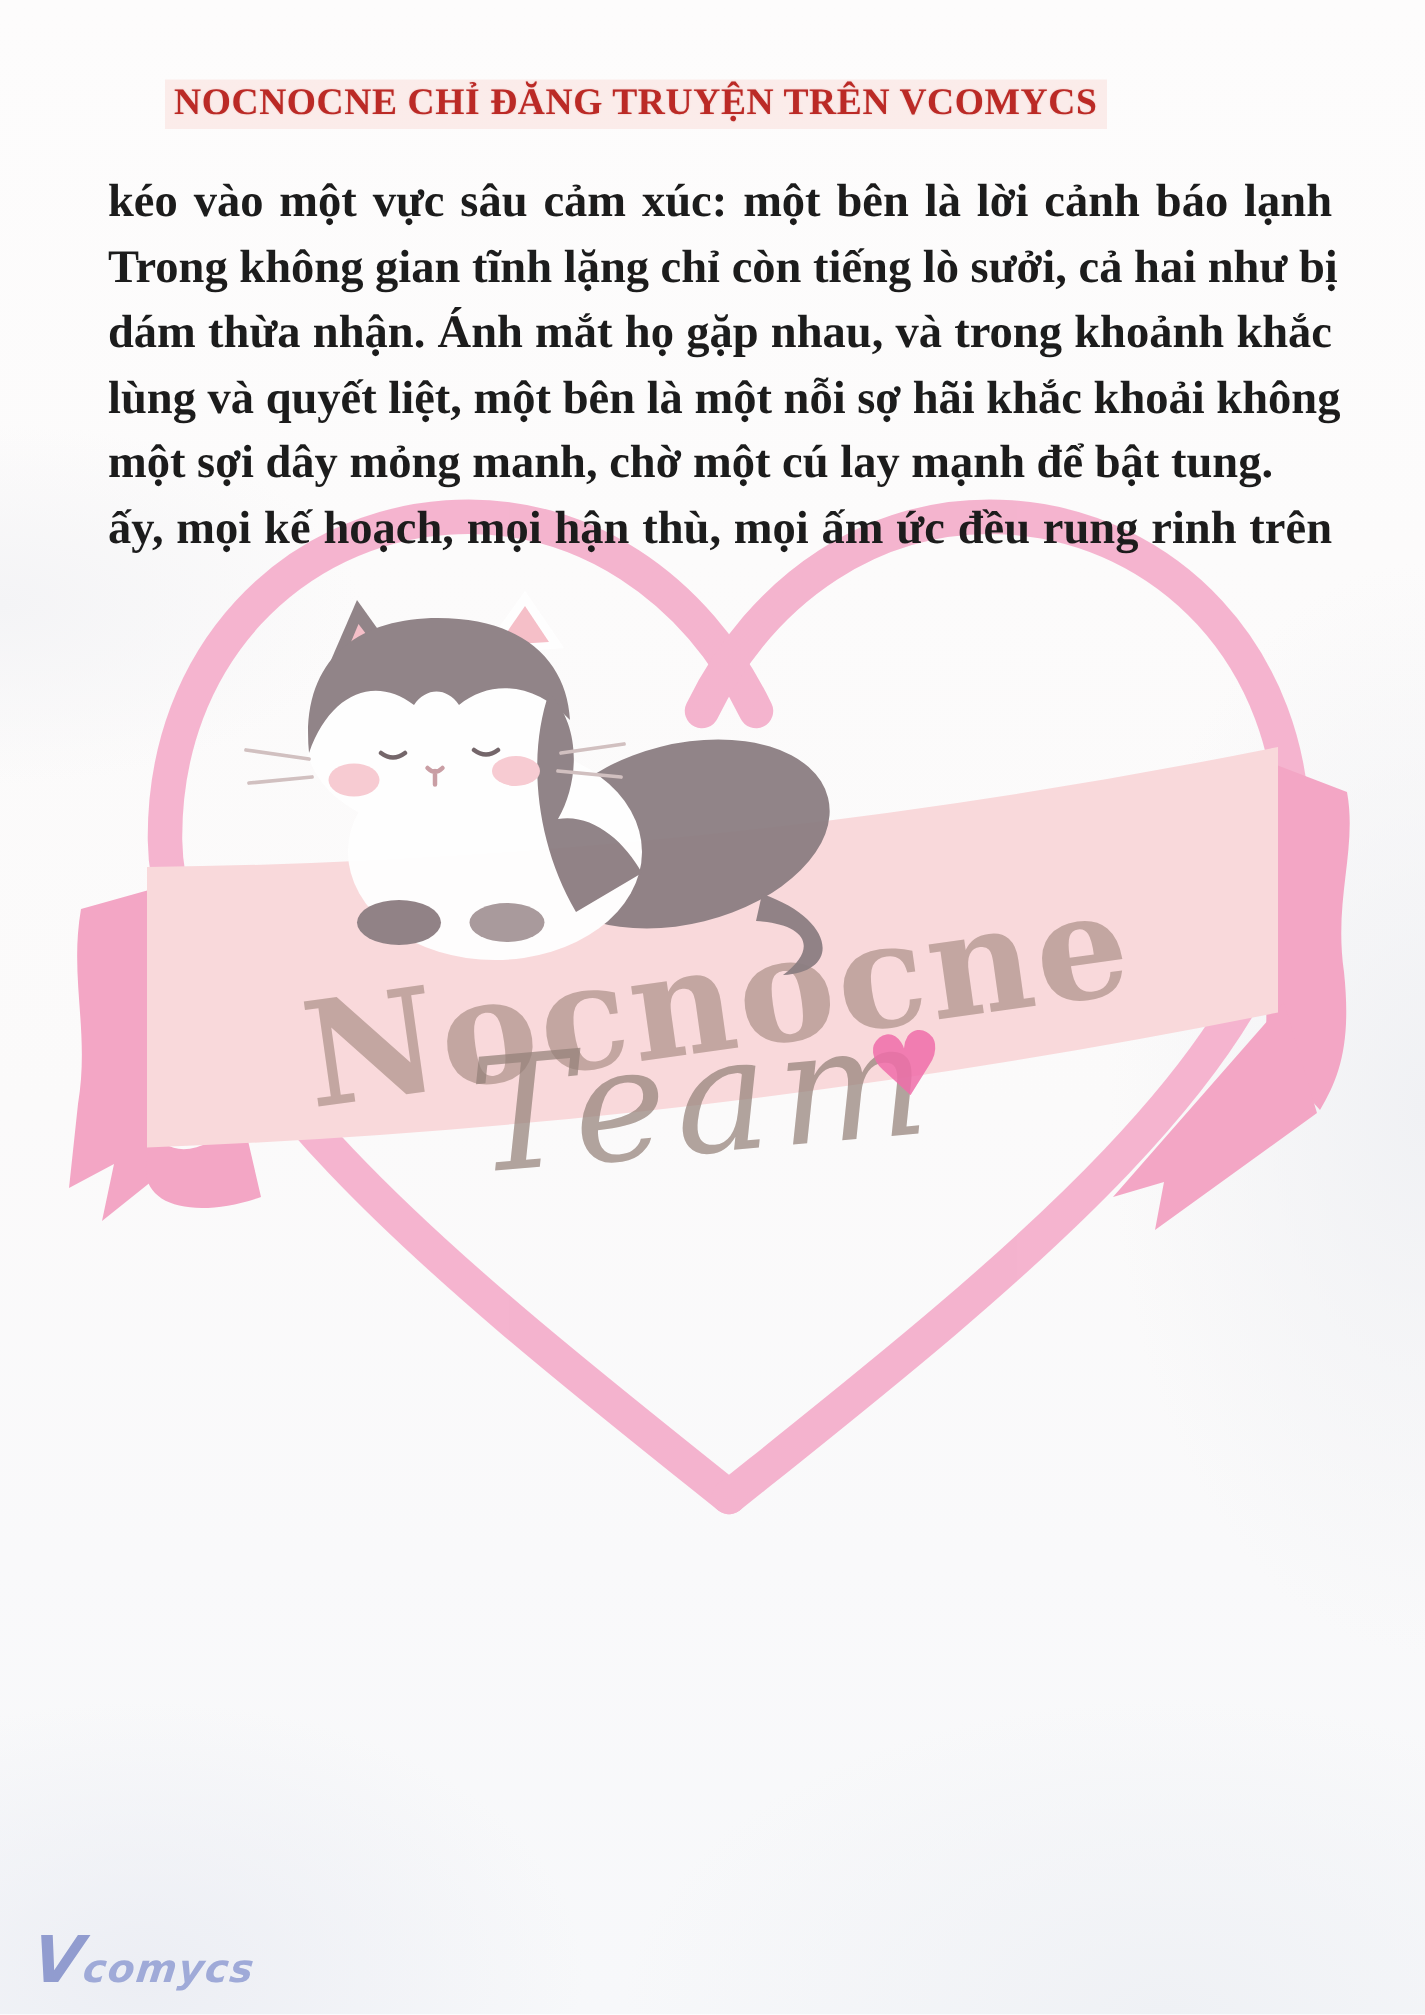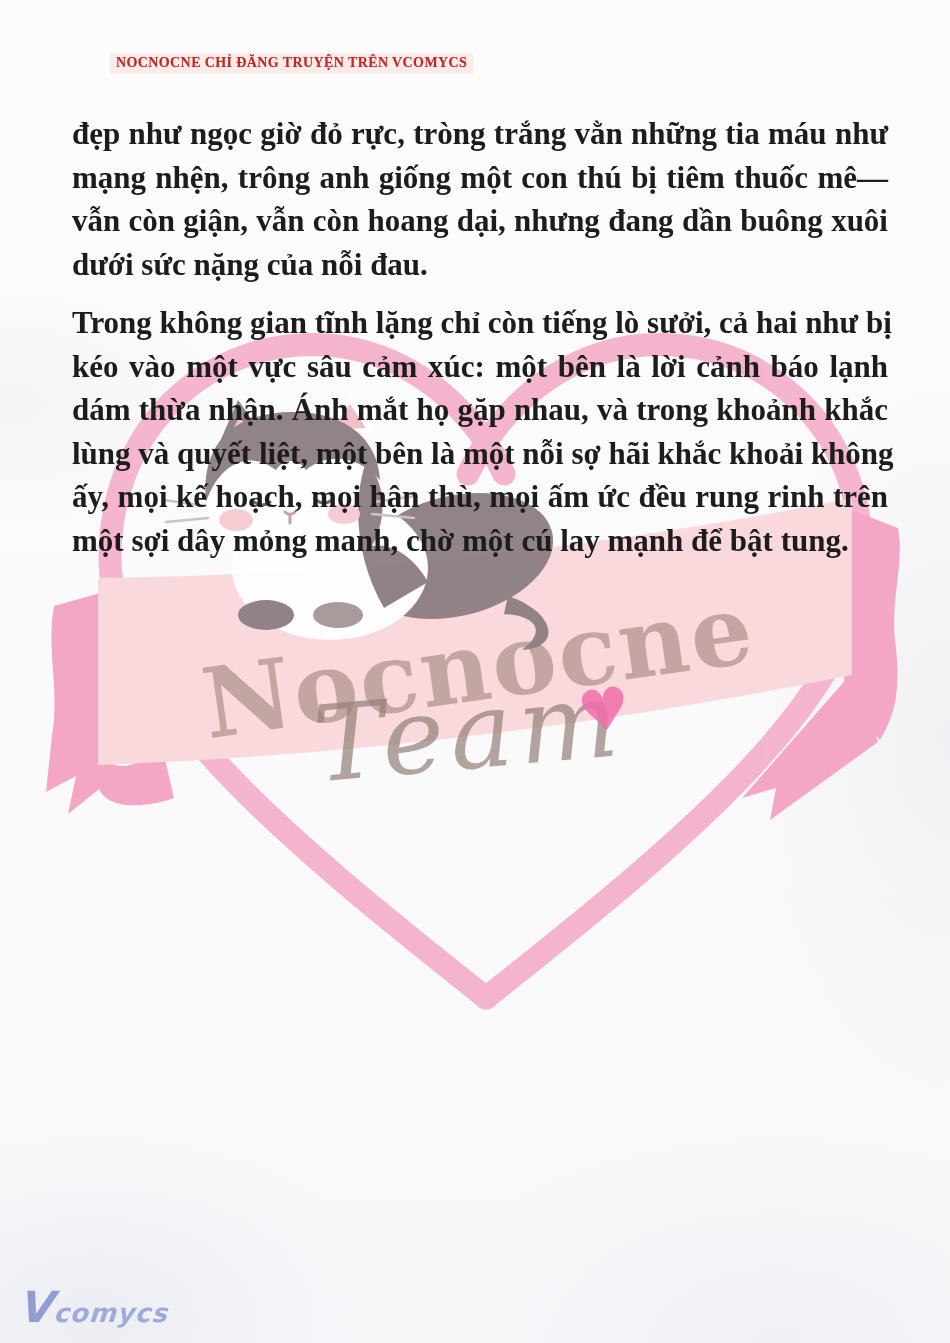--- a/index.html
+++ b/index.html
@@ -9,21 +9,21 @@
     background:
       radial-gradient(ellipse 420px 260px at 10% 98%, #eceef4 0%, rgba(236,238,244,0) 70%),
       radial-gradient(ellipse 300px 520px at 100% 55%, #f0f1f4 0%, rgba(240,241,244,0) 70%),
       radial-gradient(ellipse 520px 300px at 82% 100%, #eff1f5 0%, rgba(239,241,245,0) 70%),
       radial-gradient(ellipse 400px 200px at 0% 30%, #f4f4f6 0%, rgba(244,244,246,0) 60%),
       linear-gradient(180deg, #fdfcfc 0%, #fbfafa 55%, #f7f8fa 100%);
   }
   .wm{position:absolute; left:0; top:0; z-index:1;}
   .notice{
     position:absolute; z-index:3; left:110px; top:53px;
-    font-size:14px; font-weight:700; letter-spacing:.4px; color:#bb2a26;
+    font-size:25px; font-weight:700; letter-spacing:.4px; color:#bb2a26;
     background:rgba(249,223,218,.55); padding:2px 6px 3px 6px;
     text-shadow:0 0 1px rgba(187,42,38,.35);
   }
   .story{
     position:absolute; z-index:3; left:72px; top:112px; width:816px;
     font-size:31px; line-height:43.5px; font-weight:700; color:#1c1c1c;
   }
   .para + .para{margin-top:15px;}
   .line{text-align:justify; text-align-last:justify; white-space:nowrap; overflow:visible;}
   .line.last{text-align-last:left;}
@@ -92,31 +92,25 @@
       <path d="M 254 502 q 8 6 16 0 M 316 500 q 8 6 16 0" stroke="#6d5f63" stroke-width="3" fill="none" stroke-linecap="round"></path>
       <path d="M 285 512 q 5 5 10 0 M 290 514 l 0 9" stroke="#c79aa0" stroke-width="3" fill="none" stroke-linecap="round"></path>
       <path d="M 206 506 L 164 500 M 208 518 L 166 522 M 374 502 L 416 496 M 372 514 L 414 518" stroke="#cfbdbd" stroke-width="2.5" stroke-linecap="round"></path>
     </g>
   </svg>
 
   <div class="notice">NOCNOCNE CHỈ ĐĂNG TRUYỆN TRÊN VCOMYCS</div>
 
   <div class="story">
     <div class="para">
-      <div class="line">đẹp như ngọc giờ đỏ rực, tròng trắng vằn những tia máu như</div>
-      <div class="line">mạng nhện, trông anh giống một con thú bị tiêm thuốc mê—</div>
-      <div class="line">vẫn còn giận, vẫn còn hoang dại, nhưng đang dần buông xuôi</div>
-      <div class="line last">dưới sức nặng của nỗi đau.</div>
-    </div>
-    <div class="para">
+      <div class="line">kéo vào một vực sâu cảm xúc: một bên là lời cảnh báo lạnh</div>
       <div class="line">Trong không gian tĩnh lặng chỉ còn tiếng lò sưởi, cả hai như bị</div>
-      <div class="line">kéo vào một vực sâu cảm xúc: một bên là lời cảnh báo lạnh</div>
       <div class="line">dám thừa nhận. Ánh mắt họ gặp nhau, và trong khoảnh khắc</div>
       <div class="line">lùng và quyết liệt, một bên là một nỗi sợ hãi khắc khoải không</div>
+      <div class="line last">một sợi dây mỏng manh, chờ một cú lay mạnh để bật tung.</div>
       <div class="line">ấy, mọi kế hoạch, mọi hận thù, mọi ấm ức đều rung rinh trên</div>
-      <div class="line last">một sợi dây mỏng manh, chờ một cú lay mạnh để bật tung.</div>
     </div>
   </div>
 
   <div class="vlogo">Vcomycs</div>
   <div class="credit">damconuong</div>
 
 </div>
 
 </body></html>

